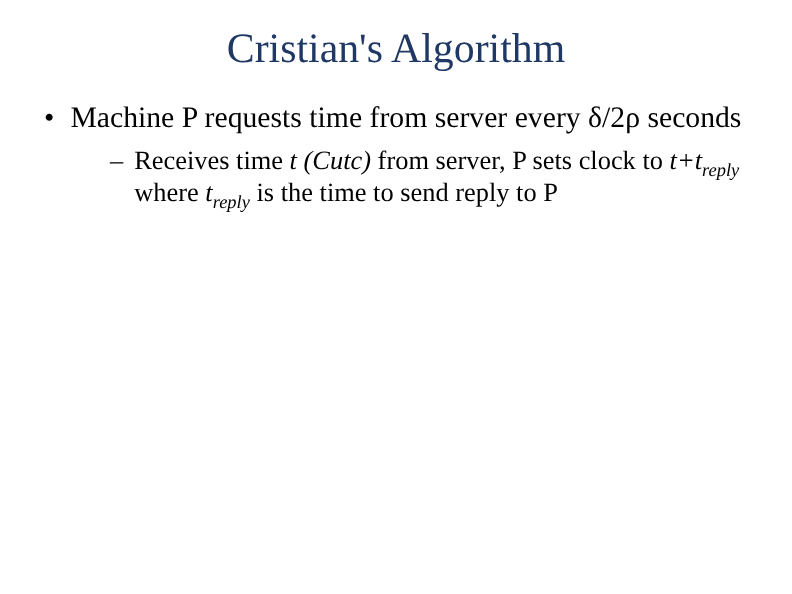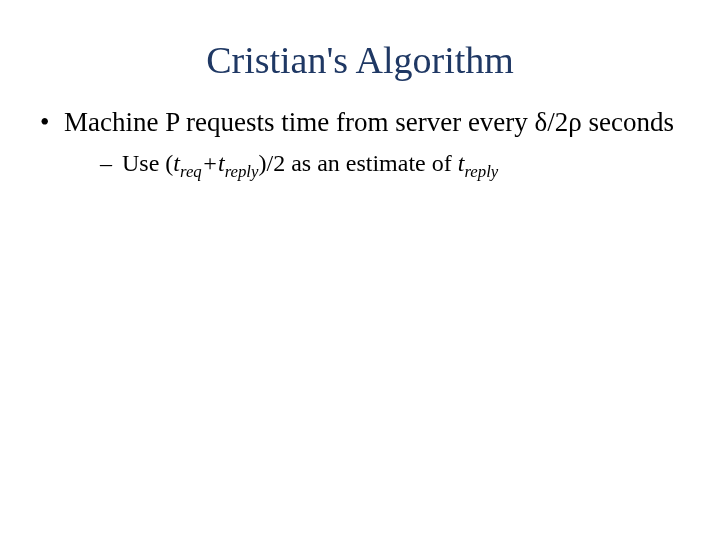--- a/index.html
+++ b/index.html
@@ -10,21 +10,20 @@
     background: #ffffff;
     font-family: "Times New Roman", Times, serif;
     color: #000000;
   }
   .slide {
     width: 720px;
     height: 476px;
     position: relative;
     box-sizing: border-box;
     padding: 20px 30px 46px 30px;
-    margin-top: 16px;
   }
   .title {
     text-align: center;
     font-size: 38px;
     color: #1F3864;
     margin-top: 2px;
     margin-bottom: 24px;
     font-weight: normal;
   }
   ul.level1 {
@@ -79,19 +78,19 @@
 <div class="slide">
 
   <div class="title">Cristian's Algorithm</div>
 
   <ul class="level1">
     <li>
       <span>Machine P requests time from server every δ/2ρ seconds</span>
 
       <ul class="level2">
         <li>
-          <span>Use (</span><span class="ital">t</span><span class="sub">req</span><span class="ital">+t</span><span class="sub">reply</span><span>)/2 as an estimate of </span><span class="ital">t</span><span class="sub">reply</span>
+          <span>Receives time </span><span class="ital">t (Cutc)</span><span> from server, P sets clock to </span><span class="ital">t+t</span><span class="sub">reply</span><span> where </span><span class="ital">t</span><span class="sub">reply</span><span> is the time to send reply to P</span>
         </li>
       </ul>
     </li>
   </ul>
 
 </div>
 
 </body></html>

